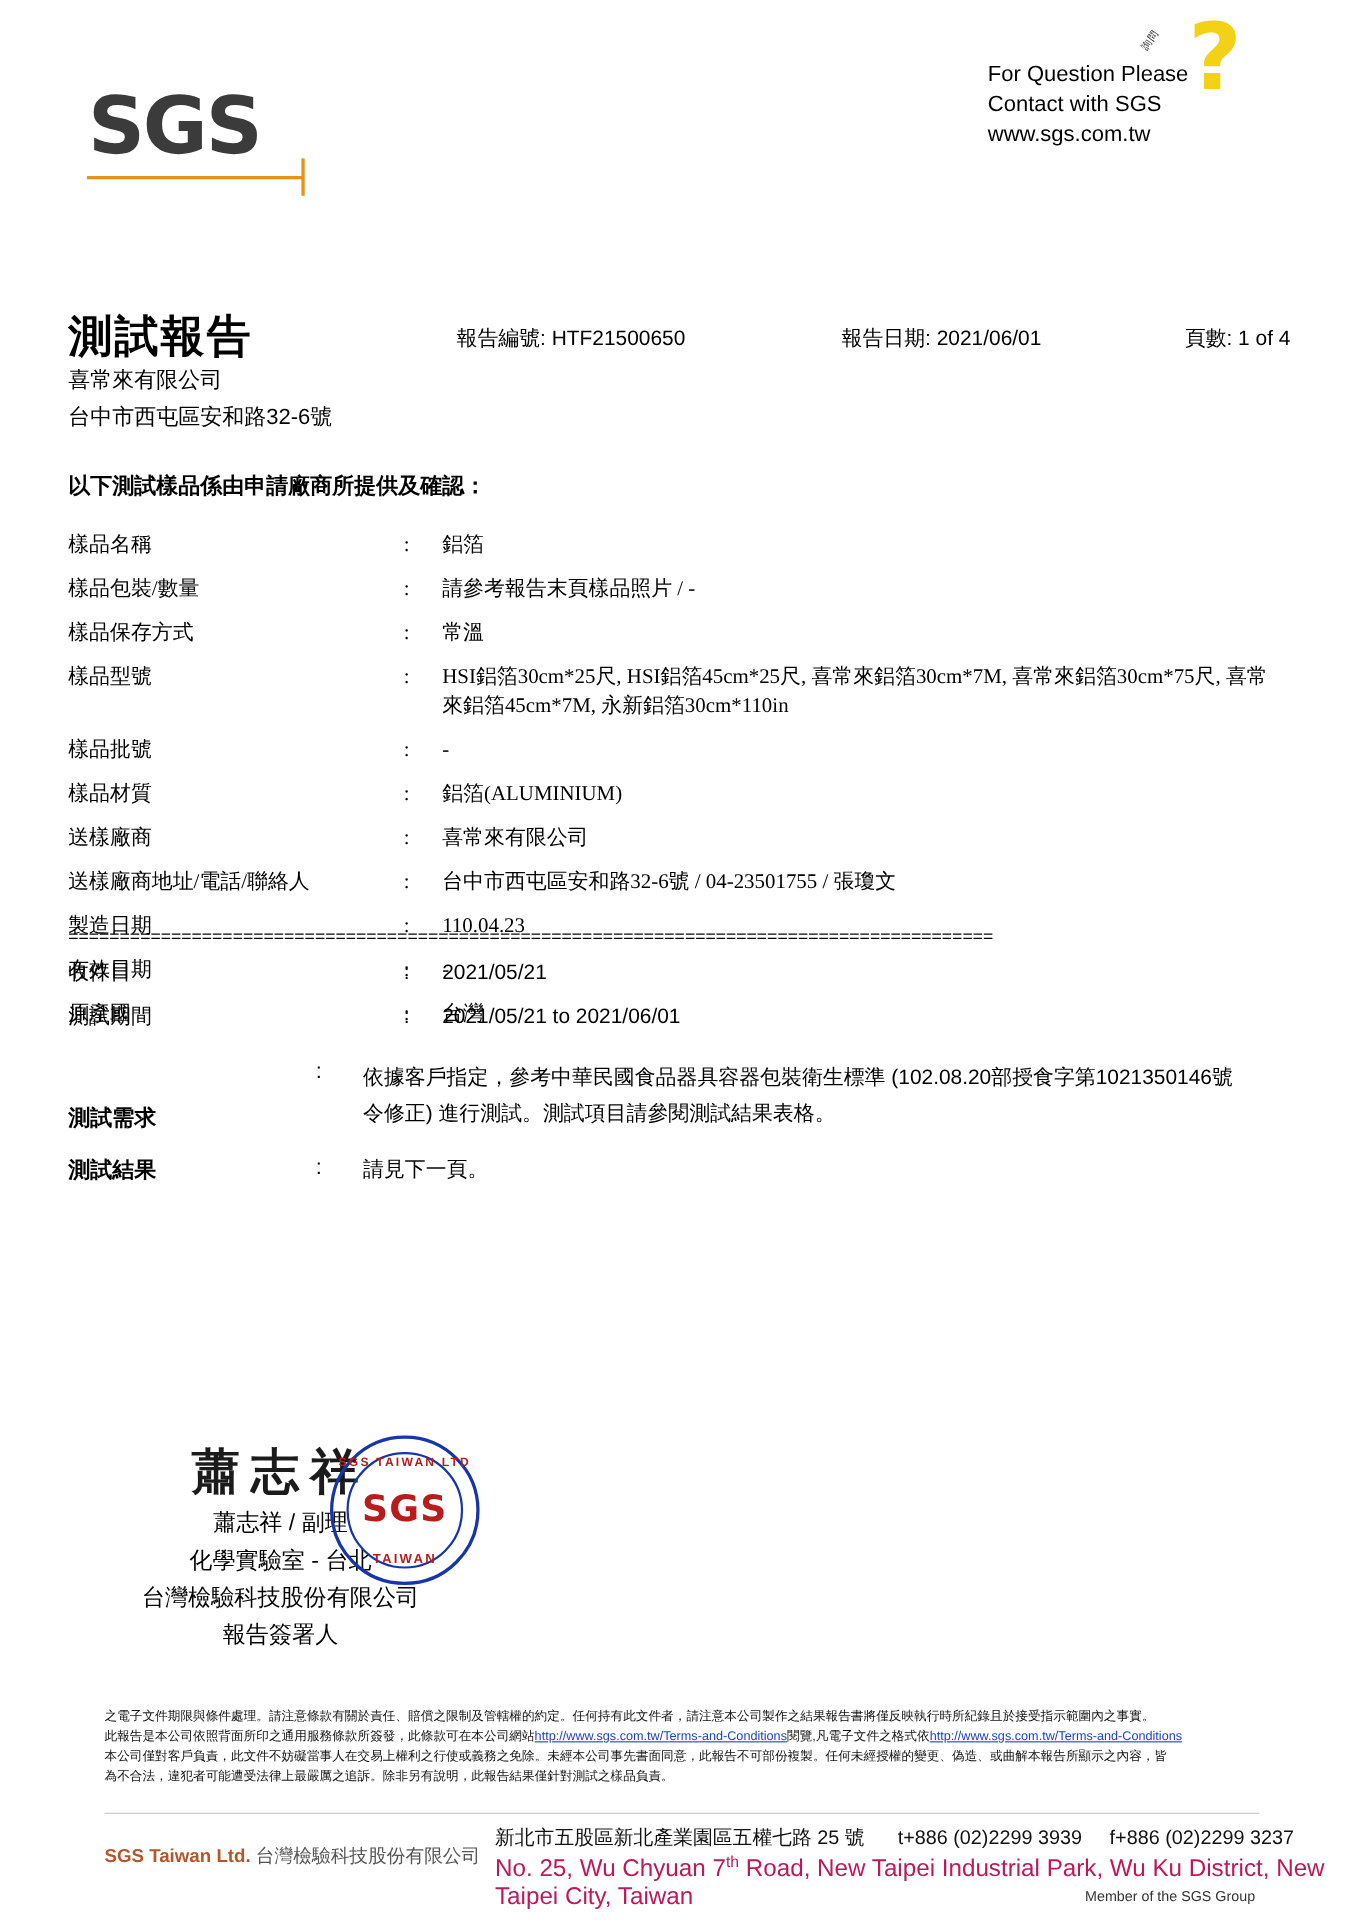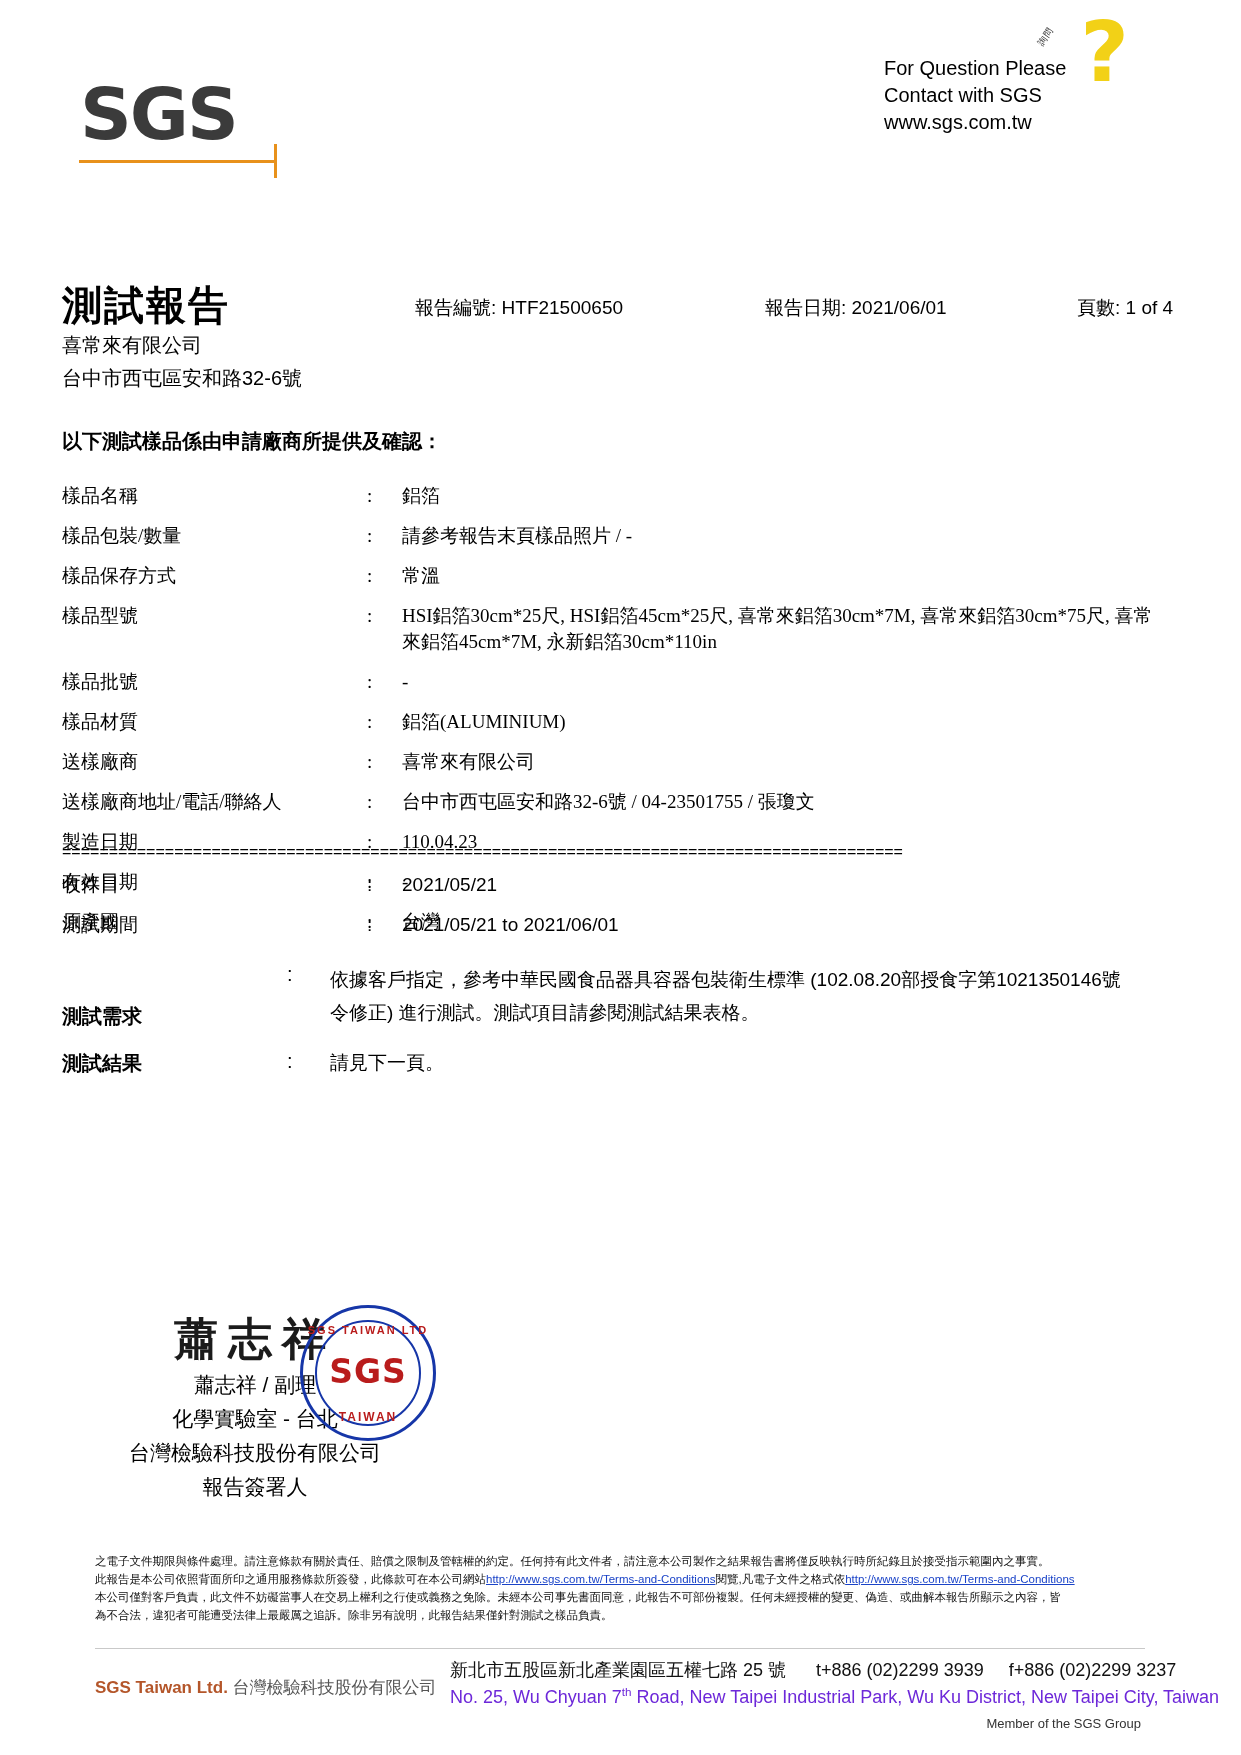--- a/index.html
+++ b/index.html
@@ -48,21 +48,21 @@
     position: absolute;
     left: 194px;
     top: 66px;
     width: 3px;
     height: 34px;
     background: #e8911b;
   }
 
   .contact-block {
     position: absolute;
-    right: 117px;
+    right: 103px;
     top: 55px;
     text-align: left;
     font-size: 20px;
     line-height: 27px;
     color: #000;
     width: 240px;
   }
   .qmark {
     position: absolute;
     right: 112px;
@@ -318,22 +318,22 @@
     position: absolute;
     left: 450px;
     top: 1658px;
     font-size: 18px;
     color: #111;
   }
   .footer-addr2 {
     position: absolute;
     left: 450px;
     top: 1685px;
-    font-size: 18px;
-    color: #6d28d9;
+    font-size: 22px;
+    color: #be185d;
   }
   .footer-member {
     position: absolute;
     right: 100px;
     top: 1716px;
     font-size: 13px;
     color: #333;
   }
   sup { font-size: 0.65em; }
 </style>

